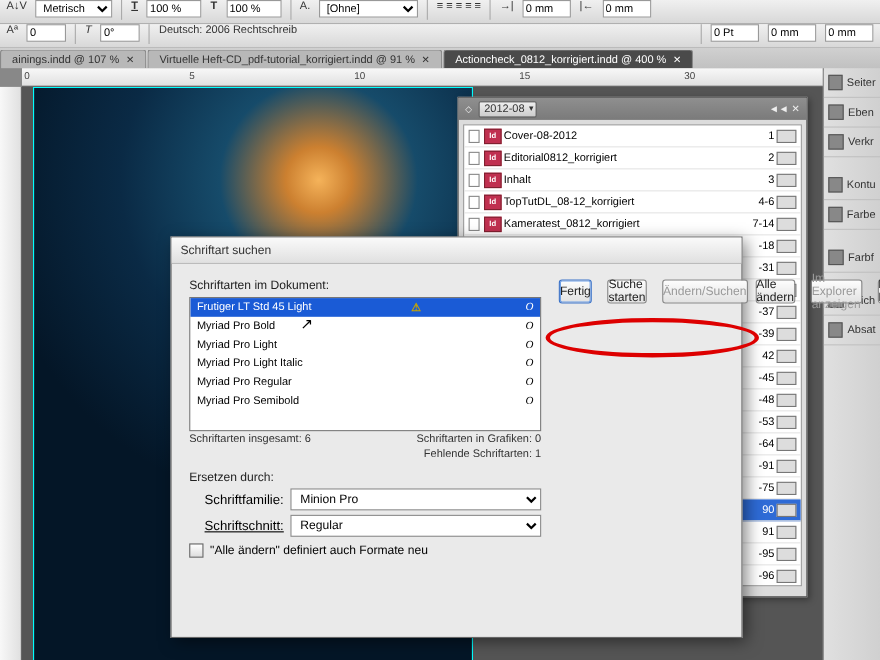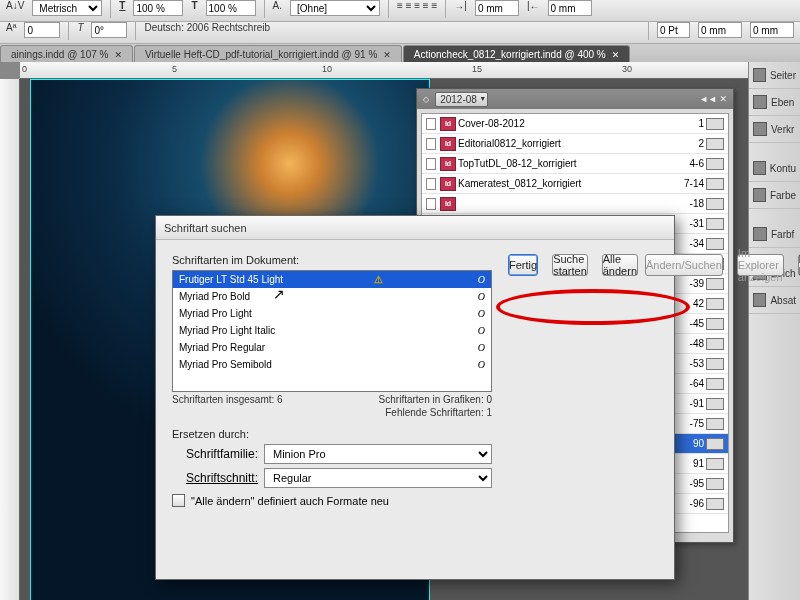--- a/index.html
+++ b/index.html
@@ -85,21 +85,21 @@
 </div>
 <div class="toolbar-row">
   <span>Aª</span>
   <input class="tb-input" style="width: 36px;" value="0">
   <span class="tb-sep"></span>
   <span style="font-style:italic">T</span>
   <input class="tb-input" style="width: 36px;" value="0°">
   <span class="tb-sep"></span>
   <span>Deutsch: 2006 Rechtschreib</span>
   <span class="tb-sep" style="margin-left:auto"></span>
-  <input class="tb-input" style="width: 33px;" value="0 Pt">
+  <input class="tb-input" style="width: 44px;" value="0 Pt">
   <input class="tb-input" style="width: 44px;" value="0 mm">
   <input class="tb-input" style="width: 44px;" value="0 mm">
 </div>
 
 <div class="tabbar" id="tabbar">
     <div class="tab">ainings.indd @ 107 %<span class="x">✕</span></div>
     <div class="tab">Virtuelle Heft-CD_pdf-tutorial_korrigiert.indd @ 91 %<span class="x">✕</span></div>
     <div class="tab active">Actioncheck_0812_korrigiert.indd @ 400 %<span class="x">✕</span></div>
   </div>
 
@@ -167,20 +167,27 @@
         <div class="bk-ico">Id</div>
         <span class="bk-name">Cover-08-2012</span>
         <span class="bk-pages">1</span>
         <div class="bk-spread"></div>
       </div>
       <div class="book-row">
         <div class="bk-mini"></div>
         <div class="bk-ico">Id</div>
         <span class="bk-name">Editorial0812_korrigiert</span>
         <span class="bk-pages">2</span>
+        <div class="bk-spread"></div>
+      </div>
+      <div class="book-row">
+        <div class="bk-mini"></div>
+        <div class="bk-ico">Id</div>
+        <span class="bk-name">Inhalt</span>
+        <span class="bk-pages">3</span>
         <div class="bk-spread"></div>
       </div>
       <div class="book-row">
         <div class="bk-mini"></div>
         <div class="bk-ico">Id</div>
         <span class="bk-name">TopTutDL_08-12_korrigiert</span>
         <span class="bk-pages">4-6</span>
         <div class="bk-spread"></div>
       </div>
       <div class="book-row">
@@ -359,22 +366,22 @@
       <div class="chk-row">
         <span class="chk"></span>
         <span>"Alle ändern" definiert auch Formate neu</span>
       </div>
     </div>
     <div class="dlg-right">
       <div class="btn default">Fertig</div>
       <div style="height:4px"></div>
       <div class="btn">Suche starten</div>
       <div style="height:4px"></div>
+      <div class="btn disabled">Ändern/Suchen</div>
       <div class="btn">Alle ändern</div>
-      <div class="btn disabled">Ändern/Suchen</div>
       <div style="height:14px"></div>
       <div class="btn disabled">Im Explorer anzeigen</div>
       <div style="height:4px"></div>
       <div class="btn">Mehr Informationen</div>
     </div>
   </div>
 </div>
 
 <div class="highlight-oval" style="top:289px; left:496px; width:194px; height:36px;"></div>
 

